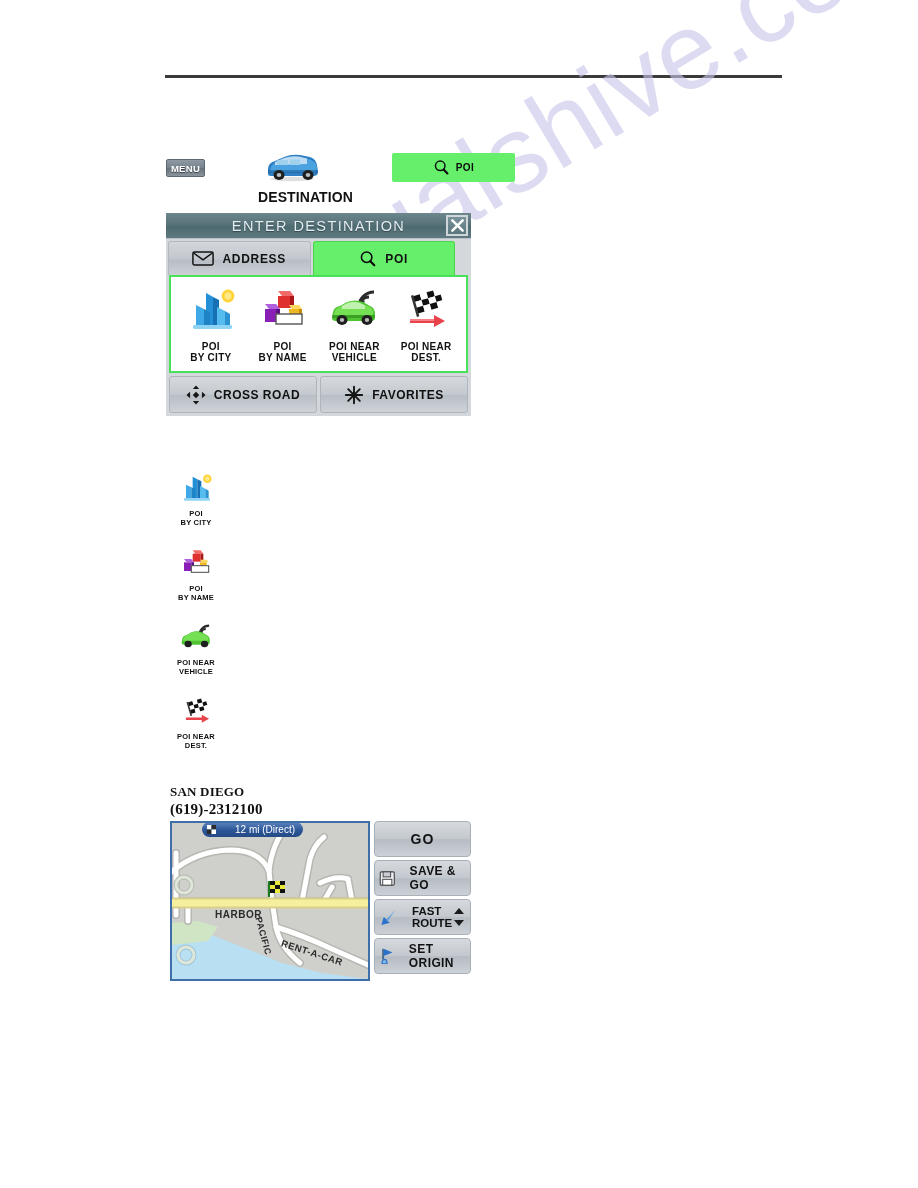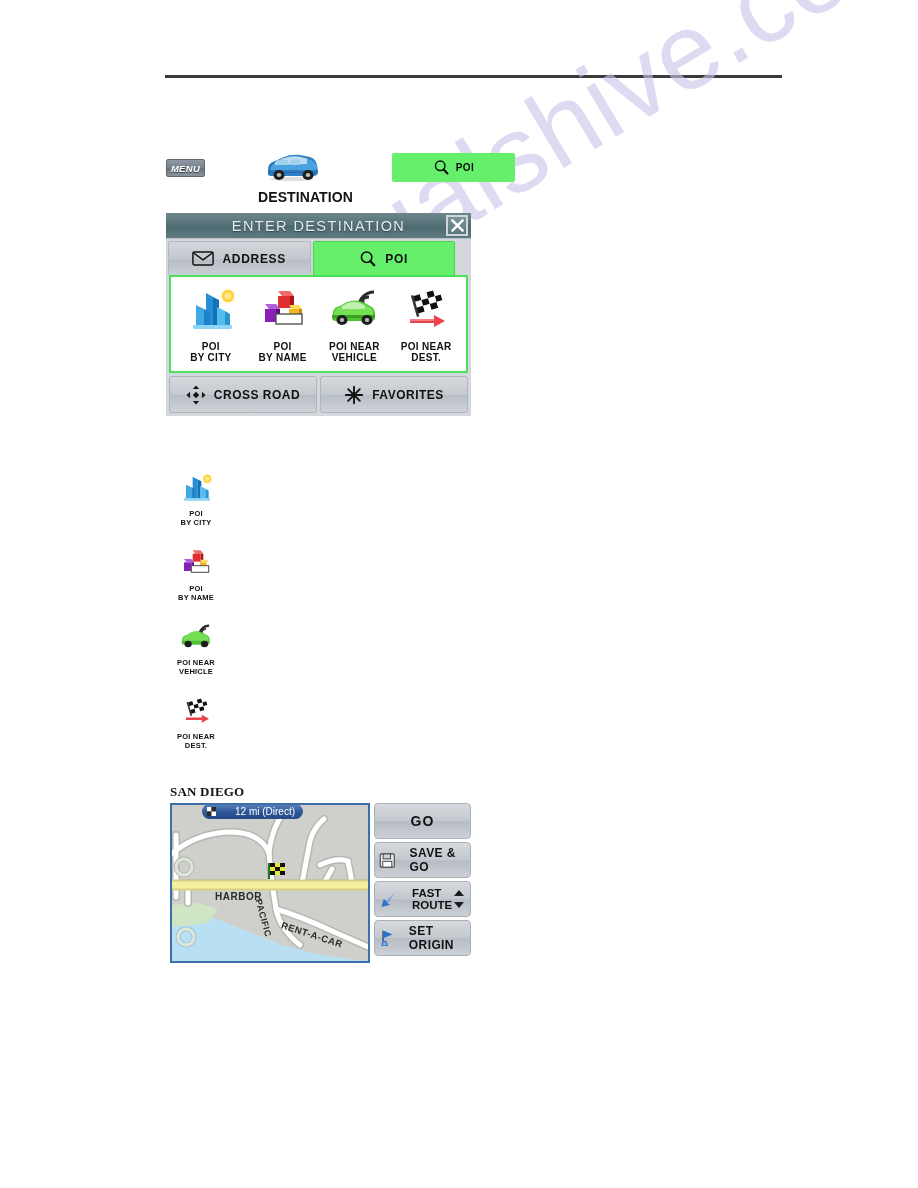--- a/index.html
+++ b/index.html
@@ -47,21 +47,20 @@
   .menu-chip {
     position: absolute; left: 166px; top: 9px;
     width: 37px; height: 16px;
     background: linear-gradient(180deg,#8e99a3 0%,#77838d 48%,#67727c 52%,#8a949d 100%);
     border: 1px solid #5d686f;
     border-radius: 2px;
     color: #ffffff;
     font-size: 9.5px; font-weight: 700; letter-spacing: .3px;
     display: flex; align-items: center; justify-content: center;
     text-shadow: 0 1px 0 rgba(0,0,0,.45);
-    font-style: italic;
   }
 
   .dest-block { position: absolute; left: 258px; top: 0px; width: 66px; text-align: center; }
   .dest-label {
     font-size: 14px; font-weight: 700; color: #121212;
     letter-spacing: .1px; margin-top: 1px;
   }
 
   .poi-top-btn {
     position: absolute; left: 392px; top: 3px;
@@ -468,20 +467,21 @@
       <div>DEST.</div>
     </div>
   </div>
 </div>
 
 <div class="nav-panel" style="left:166px; top:780px; width:305px; background:#ffffff;">
 
 
   <div class="detail-body">
     <div class="detail-city">SAN DIEGO</div>
+    <div class="detail-phone">(619)-2312100</div>
 
     <div class="detail-row">
 
       <div class="map">
         <svg width="196" height="156" viewBox="0 0 196 156">
           <rect x="0" y="0" width="196" height="156" fill="#cfd0cb"></rect>
 
           <path d="M0 118 L40 112 L70 124 L110 140 L150 150 L196 156 L0 156 Z" fill="#b9dff2"></path>
           <path d="M0 100 L26 98 L46 104 L36 118 L0 122 Z" fill="#cfe5c4"></path>
 

